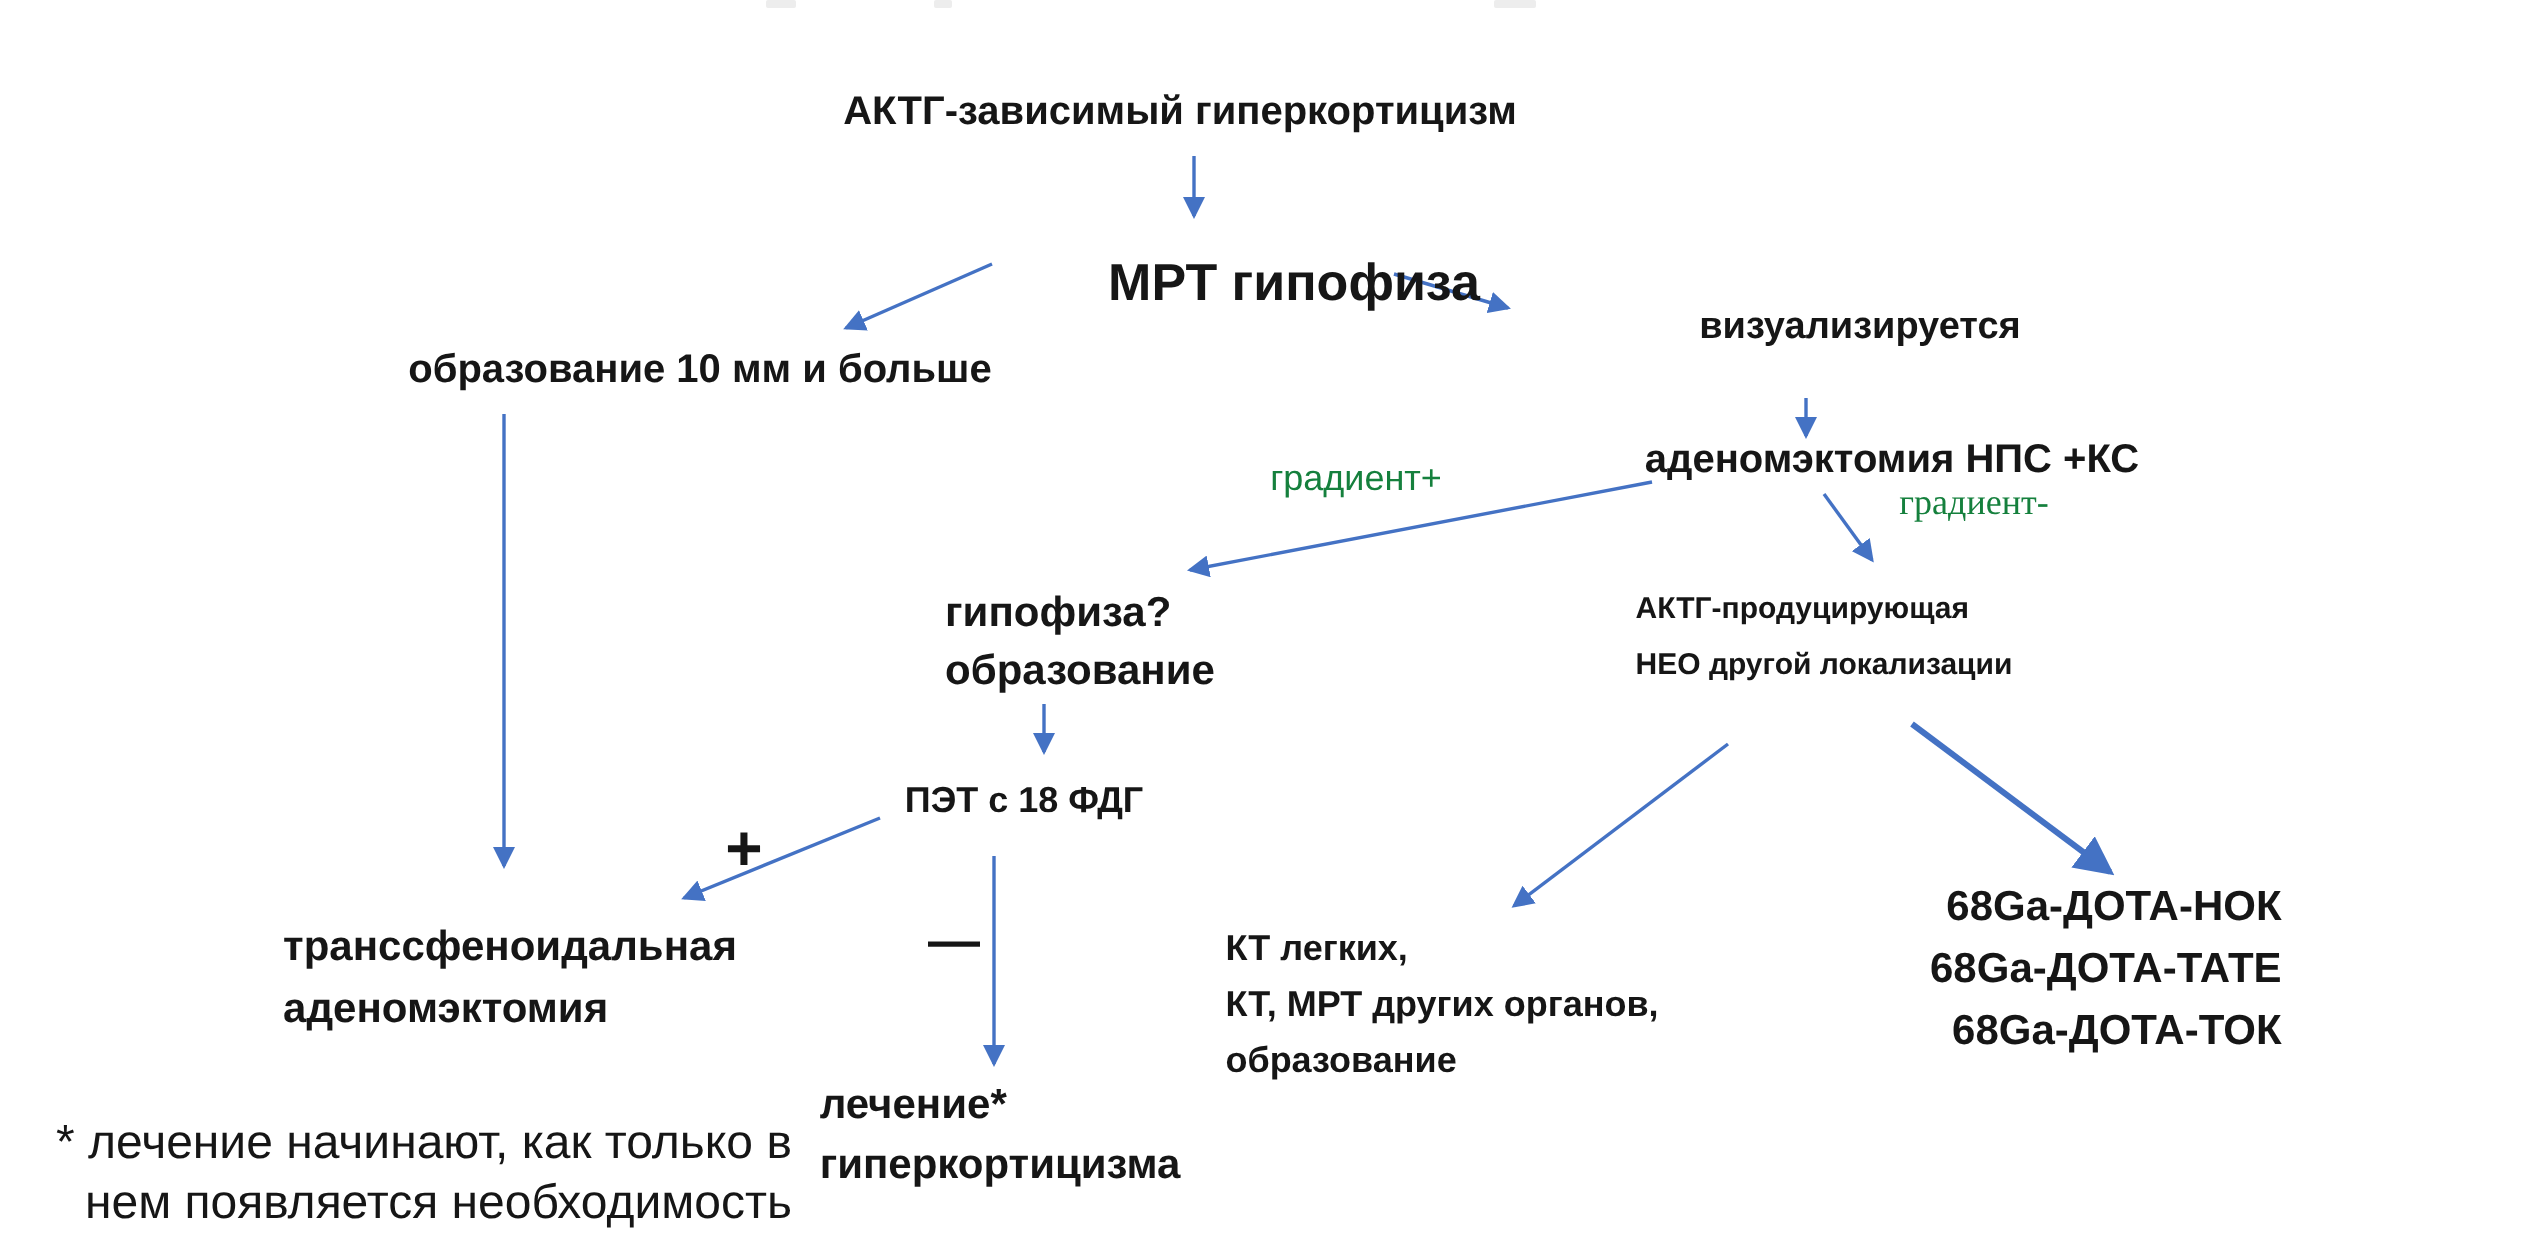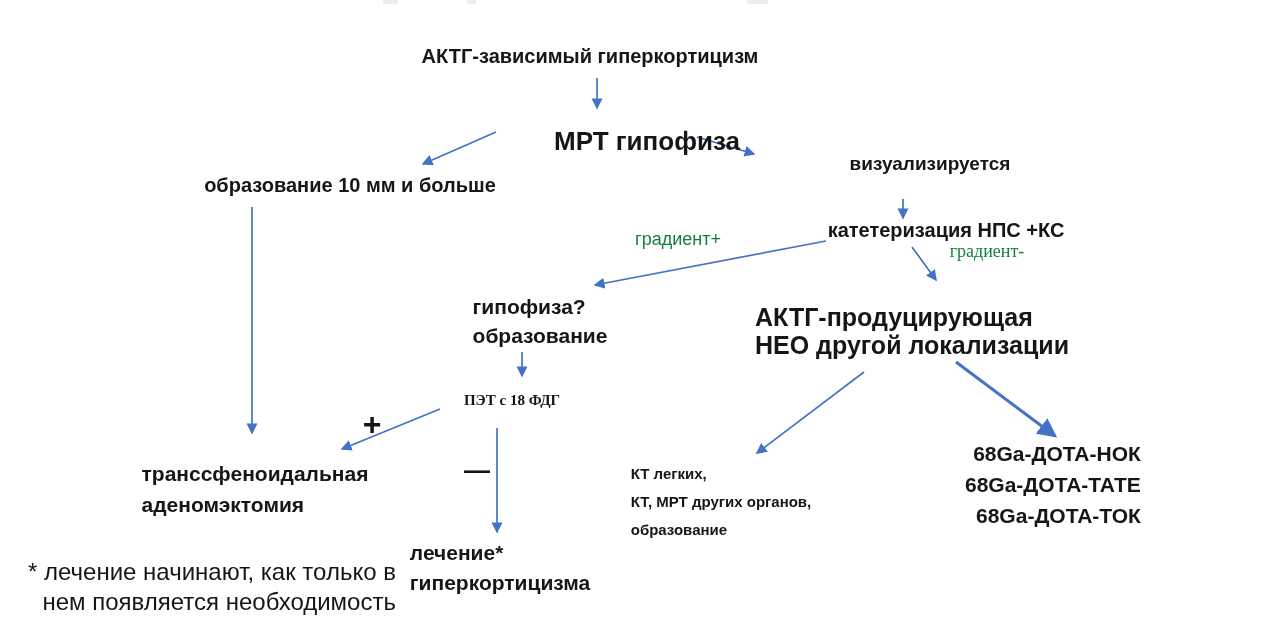--- a/index.html
+++ b/index.html
@@ -22,25 +22,25 @@
   .node.plain{ font-weight:normal; }
   .node.leftalign{ transform:none; text-align:right; }
 
   .n-title{ font-size:20px; line-height:24px; }
   .n-mrt{ font-size:26px; line-height:30px; }
   .n-leftbranch{ font-size:20px; line-height:24px; }
   .n-rightbranch{ font-size:19px; line-height:28px; }
   .n-cath{ font-size:20px; line-height:24px; }
   .n-gradlabel{ font-size:18px; line-height:22px; color:#15803d; }
   .n-pitmass{ font-size:21px; line-height:29px; }
-  .n-pet{ font-size:15px; line-height:25px;font-family:Liberation Serif, serif; }
-  .n-acthneo{ font-size:25px; line-height:28px;margin-top:12px; }
+  .n-pet{ font-size:18px; line-height:25px; }
+  .n-acthneo{ font-size:15px; line-height:28px; }
   .n-tss{ font-size:21px; line-height:31px; }
   .n-treat{ font-size:21px; line-height:30px; }
-  .n-ct{ font-size:15px; line-height:28px; }
+  .n-ct{ font-size:18px; line-height:28px; }
   .n-ga{ font-size:21px; line-height:31px; }
   .n-foot{ font-size:24px; line-height:30px; }
   .n-plus{ font-size:32px; line-height:34px; }
   .n-minus{ font-size:26px; line-height:30px; }
 
   .artifact{ position:absolute; top:0; height:4px; background:#ededed; border-radius:1px; }
 </style>
 </head>
 <body>
 
@@ -73,21 +73,21 @@
   <div class="node n-title" style="left:590px;top:44px;">АКТГ-зависимый гиперкортицизм</div>
 
   <div class="node n-mrt" style="left:605px;top:126px;margin-left:42px;">МРТ гипофиза</div>
 
   <div class="node n-leftbranch" style="left:350px;top:173px;">образование 10 мм и больше</div>
 
   <div class="node n-rightbranch" style="left:930px;top:150px;">
     <div>визуализируется</div>
   </div>
 
-  <div class="node n-cath" style="left:946px;top:218px;">катетеризация НПС +КС</div>
+  <div class="node n-cath" style="left:946px;top:218px;">аденомэктомия НПС +КС</div>
 
   <div class="node plain n-gradlabel" style="left:678px;top:228px;">градиент+</div>
 
   <div class="node plain n-gradlabel" style="left:987px;top:240px;font-family:Liberation Serif, serif;">градиент-</div>
 
   <div class="node n-pitmass" style="left:540px;top:292px;">
     <div>гипофиза?</div>
     <div>образование</div>
   </div>
 

